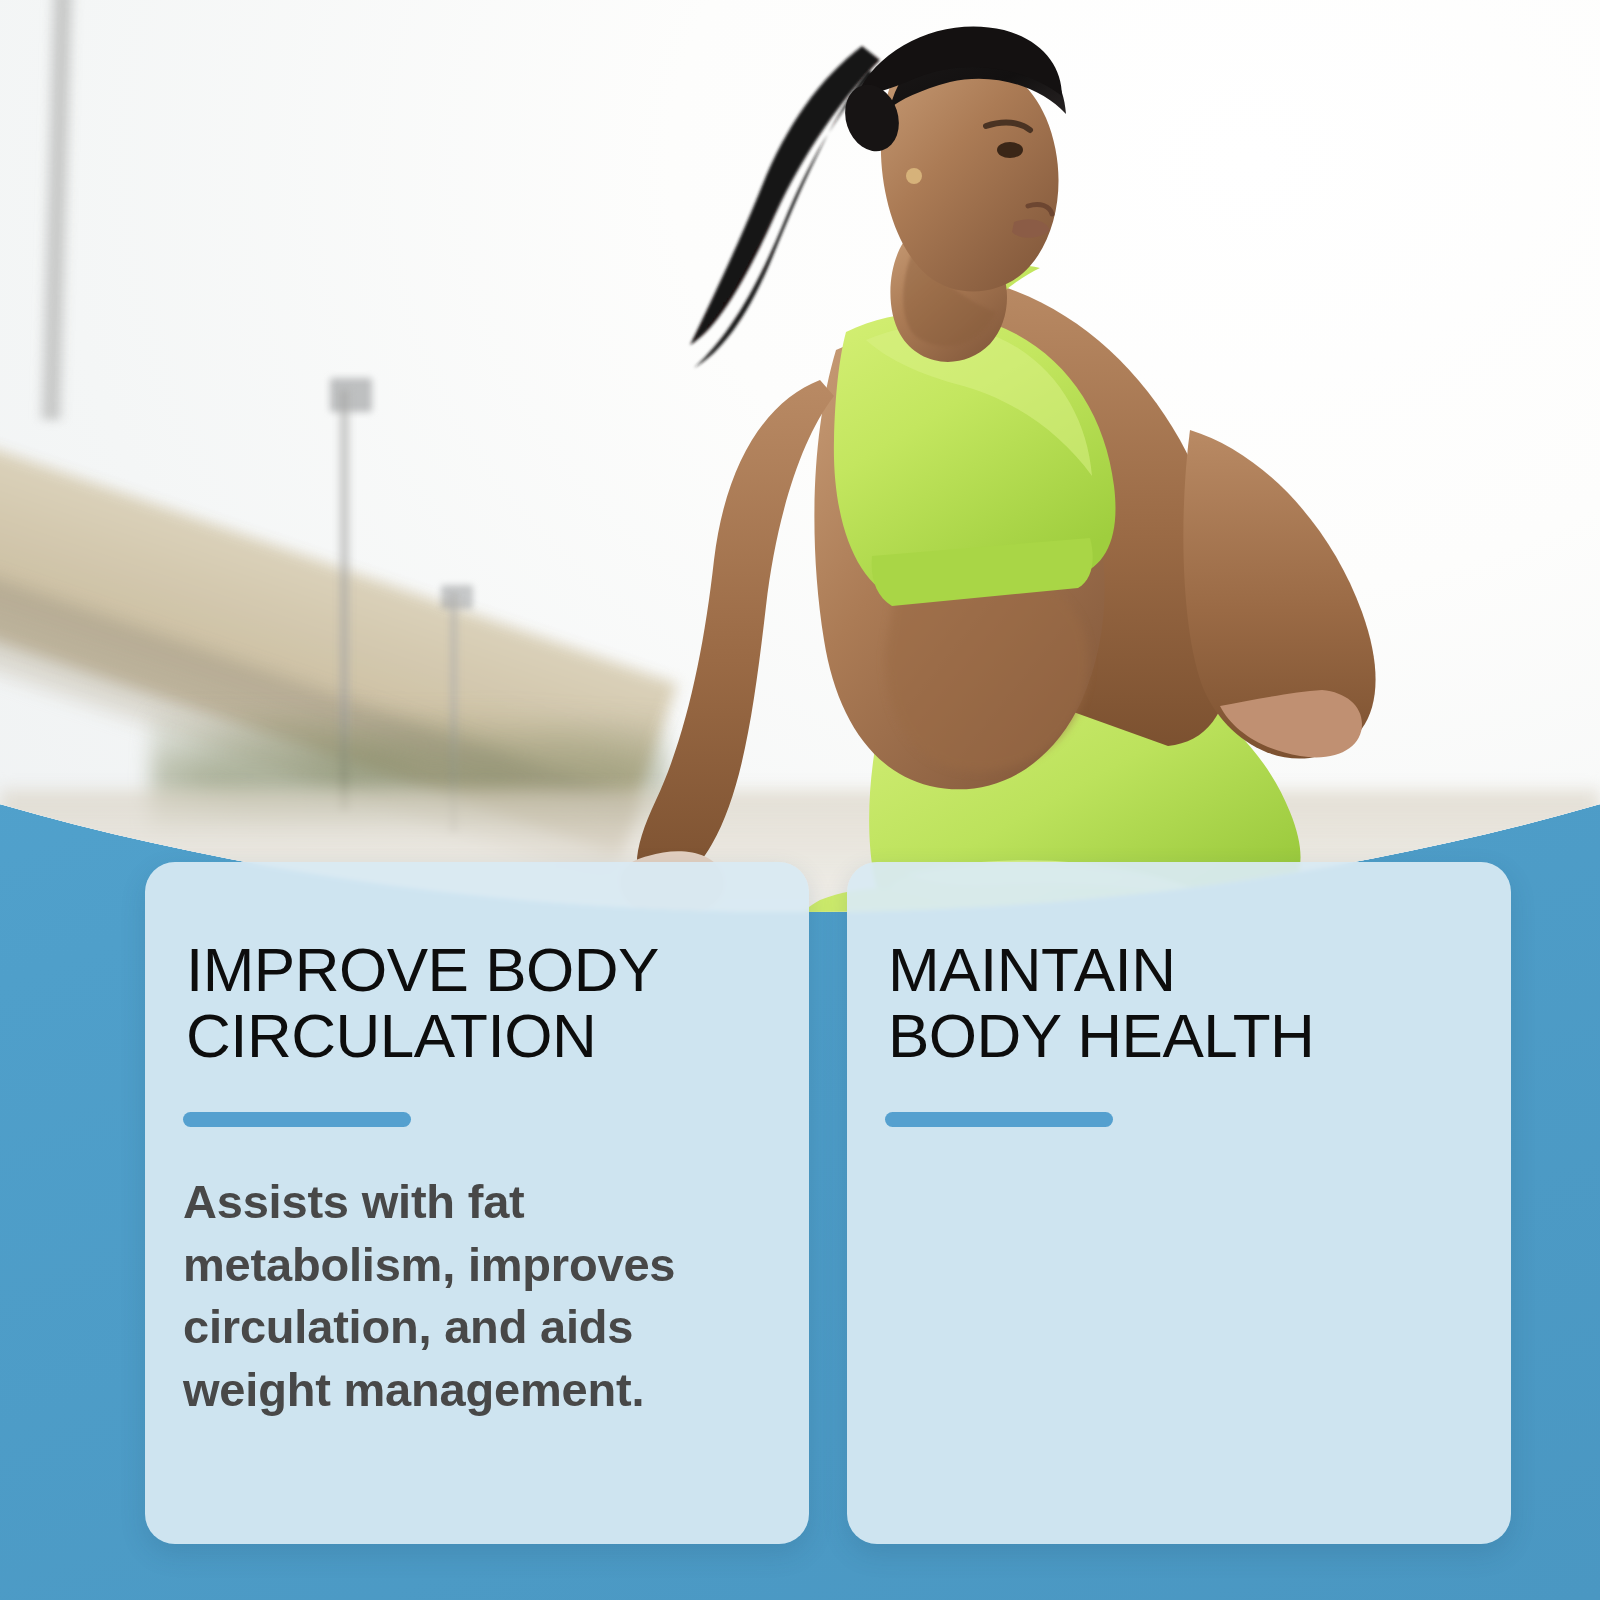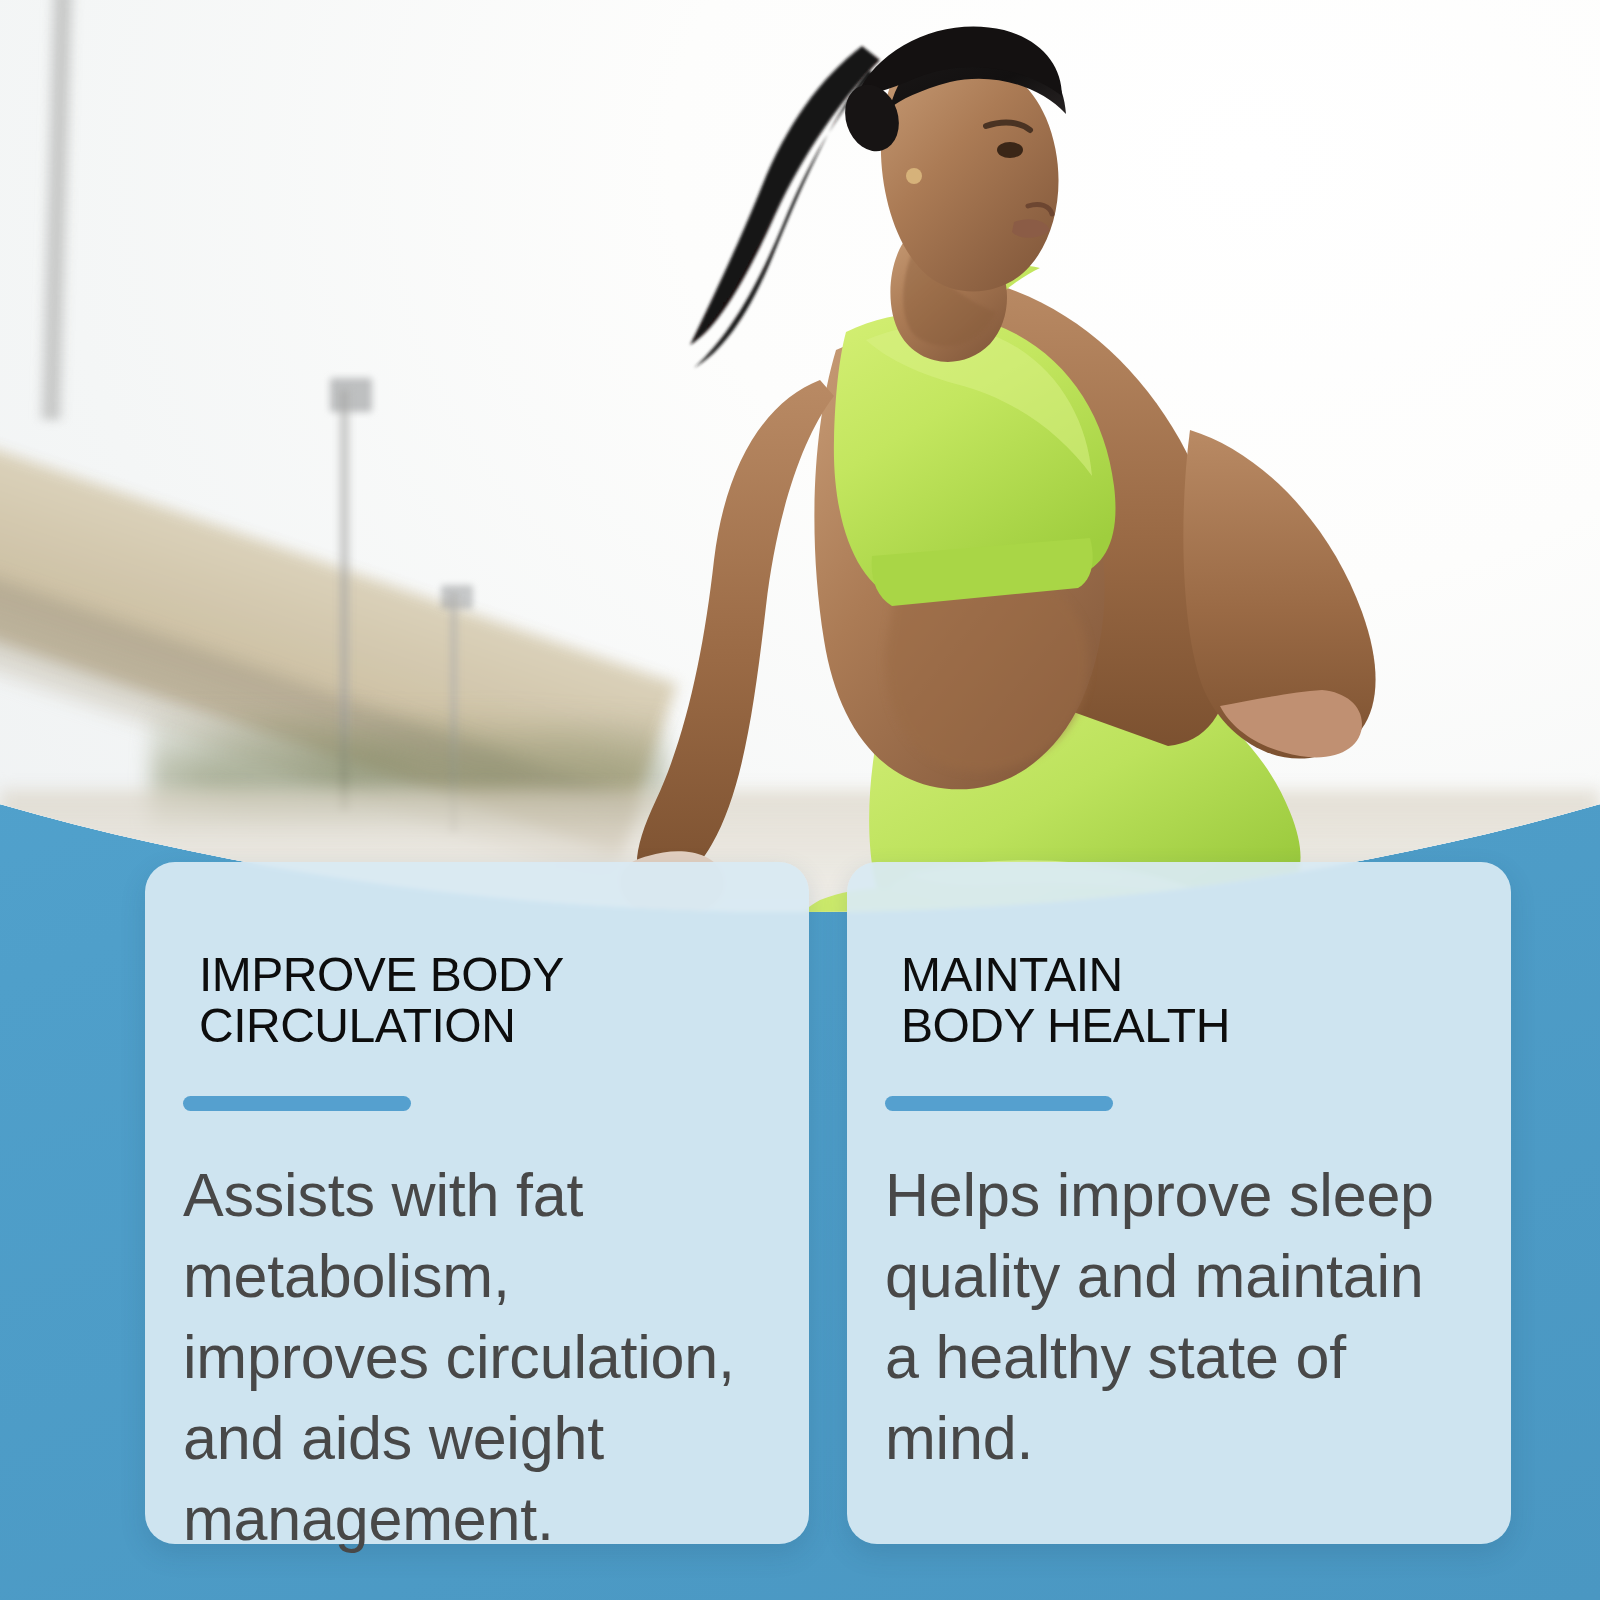--- a/index.html
+++ b/index.html
@@ -166,43 +166,43 @@
     flex: 1 1 0;
     border-radius: 30px;
     background: rgba(216,233,243,0.93);
     box-shadow: 0 10px 26px rgba(30,70,100,0.16);
     padding: 72px 54px 0 38px;
     box-sizing: border-box;
     backdrop-filter: blur(2px);
   }
 
   .card-title {
-    margin: 16px;
-    font-size: 48px;
+    margin: 3px;
+    font-size: 62px;
     line-height: 1.06;
     font-weight: 400;
     letter-spacing: -0.5px;
     color: #0d0d0d;
     white-space: pre-line;
   }
 
   .card-rule {
     margin-top: 44px;
     width: 228px;
     height: 15px;
     border-radius: 9px;
     background: #55a0cf;
   }
 
   .card-body {
     margin: 0;
     margin-top: 44px;
-    font-size: 61px;
+    font-size: 47px;
     line-height: 1.33;
-    font-weight: 400;
+    font-weight: 700;
     color: #484848;
     letter-spacing: -0.2px;
   }
 </style>
 </head>
 <body>
 
 <div id="poster">
 
   <div class="blue-bg"></div>
@@ -349,18 +349,17 @@
       <h2 class="card-title">IMPROVE BODY
 CIRCULATION</h2>
       <div class="card-rule"></div>
       <p class="card-body">Assists with fat metabolism, improves circulation, and aids weight management.</p>
     </div>
 
     <div class="card">
       <h2 class="card-title">MAINTAIN
 BODY HEALTH</h2>
       <div class="card-rule"></div>
-      <p class="card-body">Helps improve sleep quality and maintain a healthy state of mind.</p>
     </div>
 
   </div>
 
 </div>
 
 </body></html>

